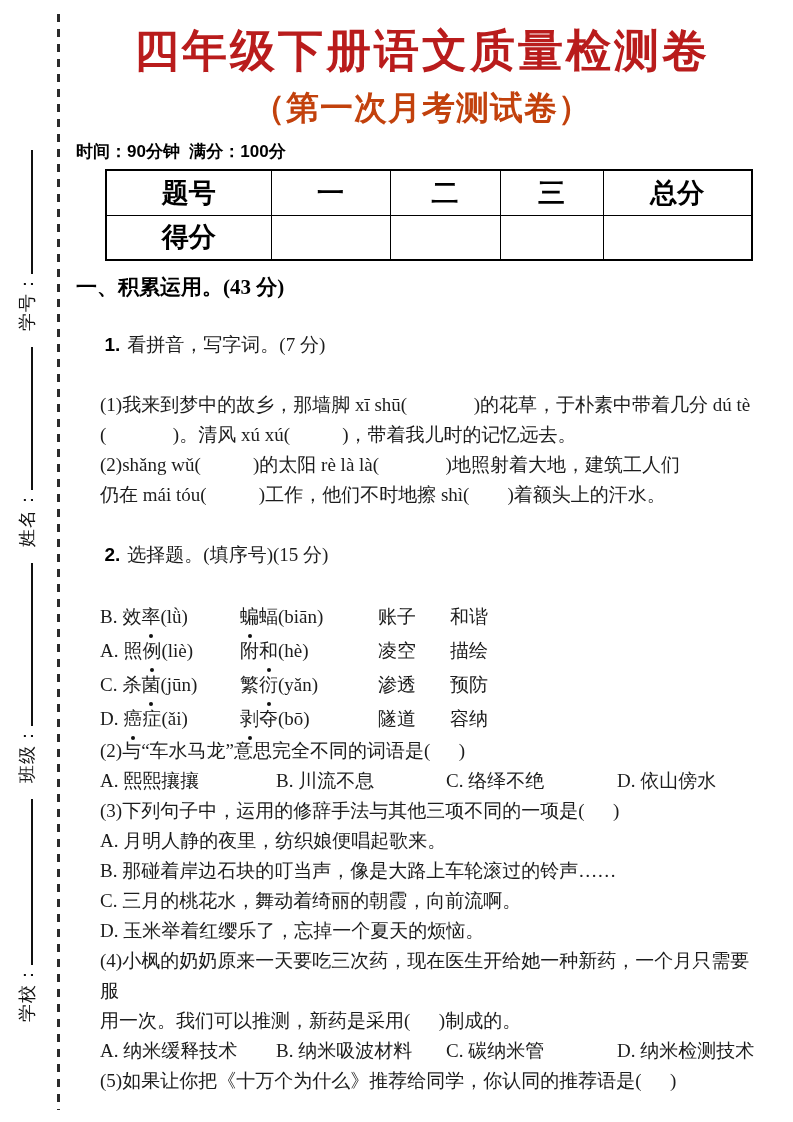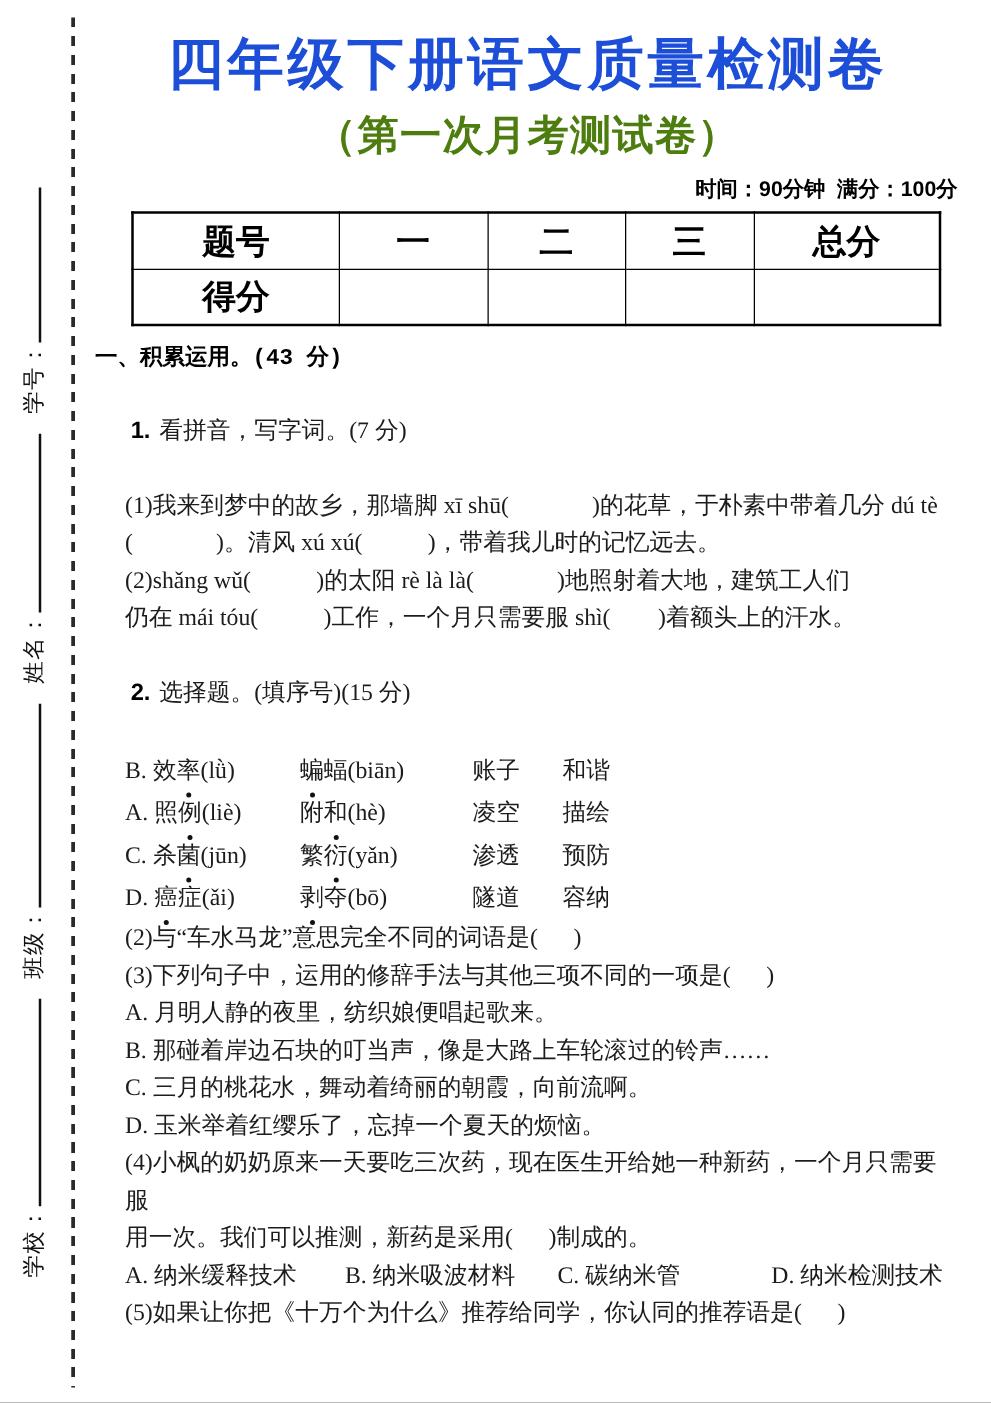--- a/index.html
+++ b/index.html
@@ -39,53 +39,53 @@
   .sb-blank.w-id     { width: 124px; }
 
   
   .content { position: absolute; left: 76px; top: 16px; width: 692px; }
 
   .title {
     margin: 10px 0 0 0;
     text-align: center;
     font-family: "Liberation Sans", sans-serif;
     font-weight: bold; font-size: 45px; line-height: 50px;
-    letter-spacing: 3px; color: #1d4ed8;
+    letter-spacing: 3px; color: #b91c1c;
   }
   .subtitle {
     margin-top: 13px;
     text-align: center;
     font-family: "Liberation Sans", sans-serif;
     font-weight: bold; font-size: 33px; line-height: 38px;
-    letter-spacing: 1px; color: #4d7c0f;
+    letter-spacing: 1px; color: #c2410c;
   }
   .meta {
     margin-top: 15px;
-    text-align: right; padding-right: 2px;
+    padding-right: 2px;
     font-family: "Liberation Sans", sans-serif;
     font-weight: bold; font-size: 17px; line-height: 20px; color: #000;
     white-space: pre-wrap;
   }
 
   table.score {
     border-collapse: collapse; table-layout: fixed;
     margin: 7px 0 0 29px; width: 646px;
     border: 2.5px solid #000;
   }
   table.score td {
     border: 1.5px solid #000;
     height: 45px; text-align: center; vertical-align: middle;
     font-weight: bold; font-size: 27px; color: #000;
     font-family: Liberation Mono, monospace;
   }
 
   .sec-heading {
     margin-top: 13px;
-    font-family: Liberation Mono, monospace;
-    font-weight: bold; font-size: 18px; line-height: 26px; color: #000;
+    font-family: Liberation Serif, serif;
+    font-weight: bold; font-size: 21px; line-height: 26px; color: #000;
   }
   .line {
     font-size: 19px; line-height: 30px;
     white-space: pre-wrap;
   }
   .qnum {
     font-family: "Liberation Sans", sans-serif;
     font-weight: bold; margin-right: 7px; color: #000;
   }
   .indent { margin-left: 24px; }
@@ -177,21 +177,21 @@
       </table>
 
     <div class="sec-heading">一、积累运用。(43 分)</div>
 
     <div class="line">
       <span class="qnum">1.</span><span>看拼音，写字词。(7 分)</span>
     </div>
     <div class="line indent">(1)我来到梦中的故乡，那墙脚 xī shū(              )的花草，于朴素中带着几分 dú tè</div>
     <div class="line indent">(              )。清风 xú xú(           )，带着我儿时的记忆远去。</div>
     <div class="line indent">(2)shǎng wǔ(           )的太阳 rè là là(              )地照射着大地，建筑工人们</div>
-    <div class="line indent">仍在 mái tóu(           )工作，一个月只需要服 shì(        )着额头上的汗水。</div>
+    <div class="line indent">仍在 mái tóu(           )工作，他们不时地擦 shì(        )着额头上的汗水。</div>
 
     <div class="line">
       <span class="qnum">2.</span><span>选择题。(填序号)(15 分)</span>
     </div>
 
 
     <div class="opt-row">
       <span class="c1"><span class="qletter">B.</span><span>效</span><span class="du">率</span><span>(lǜ)</span></span>
       <span class="c2"><span></span><span class="du">蝙</span><span>蝠(biān)</span></span>
       <span class="c3">账子</span>
@@ -210,20 +210,26 @@
       <span>预防</span>
     </div>
     <div class="opt-row">
       <span class="c1"><span class="qletter">D.</span><span></span><span class="du">癌</span><span>症(ǎi)</span></span>
       <span class="c2"><span></span><span class="du">剥</span><span>夺(bō)</span></span>
       <span class="c3">隧道</span>
       <span>容纳</span>
     </div>
 
     <div class="line indent">(2)与“车水马龙”意思完全不同的词语是(      )</div>
+    <div class="opts4">
+      <span class="o1">A. 熙熙攘攘</span>
+      <span class="o2">B. 川流不息</span>
+      <span class="o3">C. 络绎不绝</span>
+      <span>D. 依山傍水</span>
+    </div>
 
     <div class="line indent">(3)下列句子中，运用的修辞手法与其他三项不同的一项是(      )</div>
     <div class="line indent">A. 月明人静的夜里，纺织娘便唱起歌来。</div>
     <div class="line indent">B. 那碰着岸边石块的叮当声，像是大路上车轮滚过的铃声……</div>
     <div class="line indent">C. 三月的桃花水，舞动着绮丽的朝霞，向前流啊。</div>
     <div class="line indent">D. 玉米举着红缨乐了，忘掉一个夏天的烦恼。</div>
 
     <div class="line indent">(4)小枫的奶奶原来一天要吃三次药，现在医生开给她一种新药，一个月只需要服</div>
     <div class="line indent">用一次。我们可以推测，新药是采用(      )制成的。</div>
     <div class="opts4">

